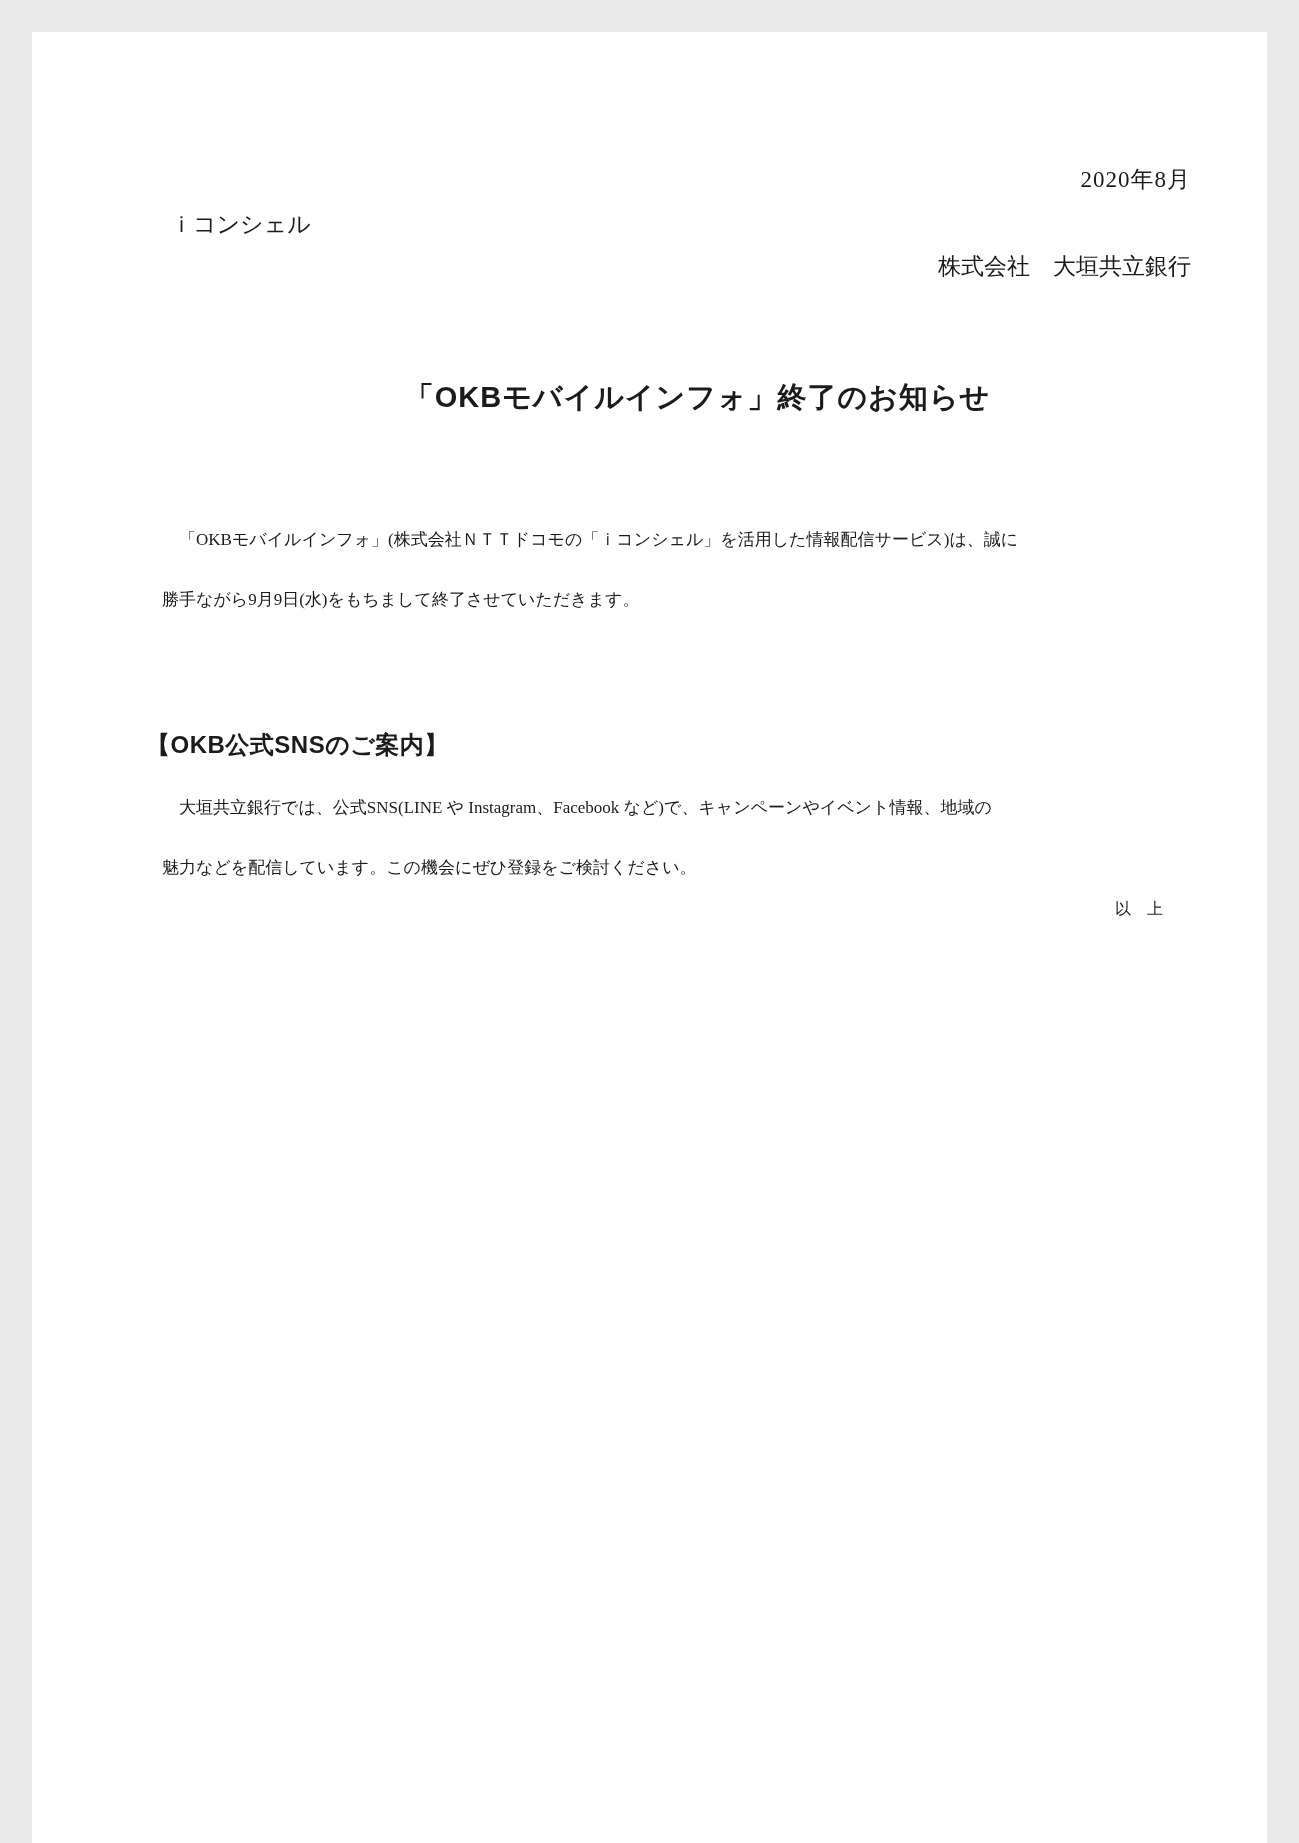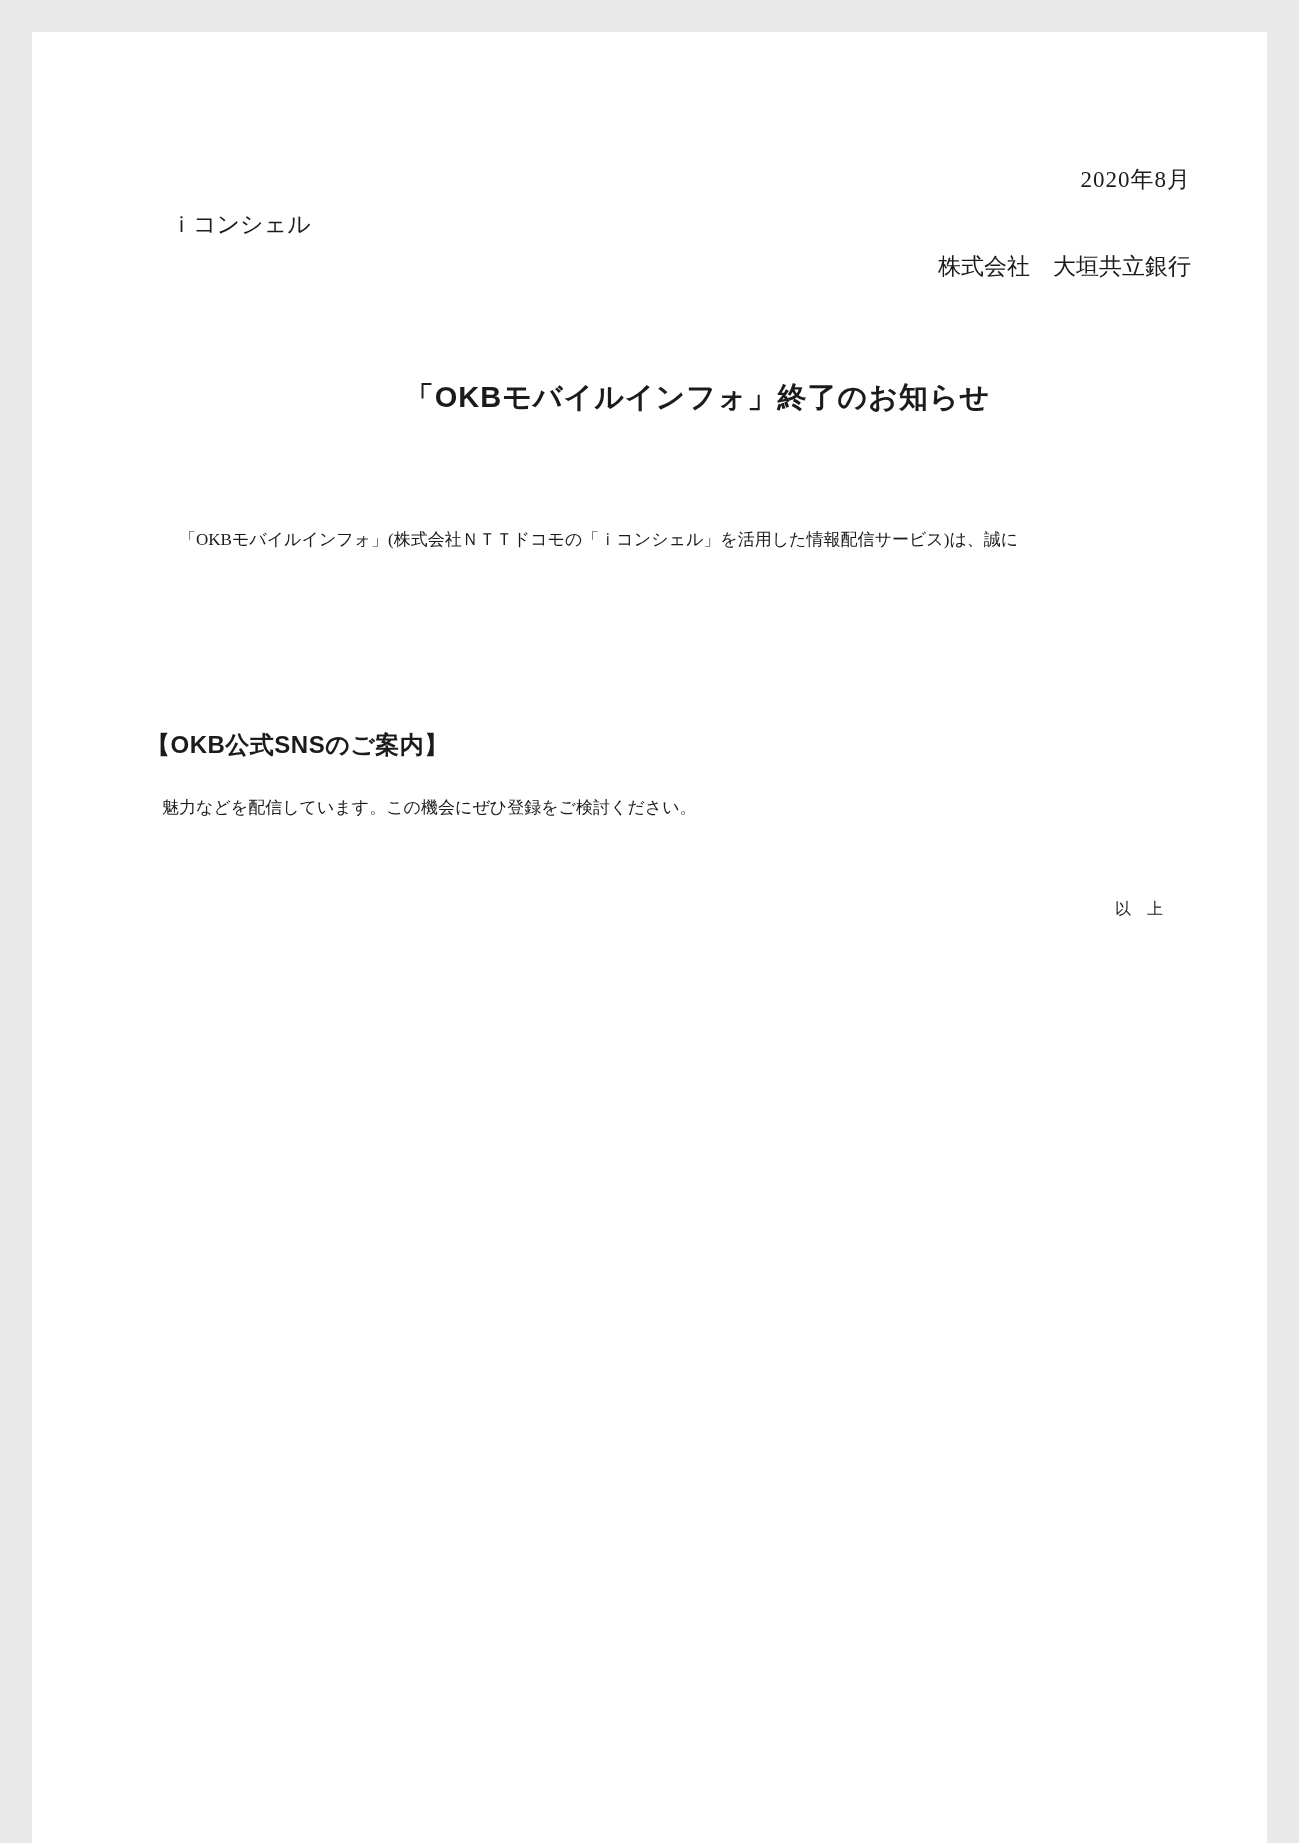--- a/index.html
+++ b/index.html
@@ -78,23 +78,25 @@
   <div class="date-line">2020年8月</div>
 
   <div class="recipient-line">ｉコンシェル</div>
 
   <div class="sender-line">株式会社　大垣共立銀行</div>
 
   <h1 class="doc-title">「OKBモバイルインフォ」終了のお知らせ</h1>
 
   <div class="body-block announce-block">
     <div class="body-line">　「OKBモバイルインフォ」(株式会社ＮＴＴドコモの「ｉコンシェル」を活用した情報配信サービス)は、誠に</div>
+    <div class="body-line">勝手ながら9月9日(水)をもちまして終了させていただきます。</div>
   </div>
 
   <div class="section-heading">【OKB公式SNSのご案内】</div>
 
   <div class="body-block sns-block">
+    <div class="body-line">　大垣共立銀行では、公式SNS(LINE や Instagram、Facebook など)で、キャンペーンやイベント情報、地域の</div>
     <div class="body-line">魅力などを配信しています。この機会にぜひ登録をご検討ください。</div>
   </div>
 
   <div class="closing-line">以　上</div>
 
 </div>
 
 </body></html>

